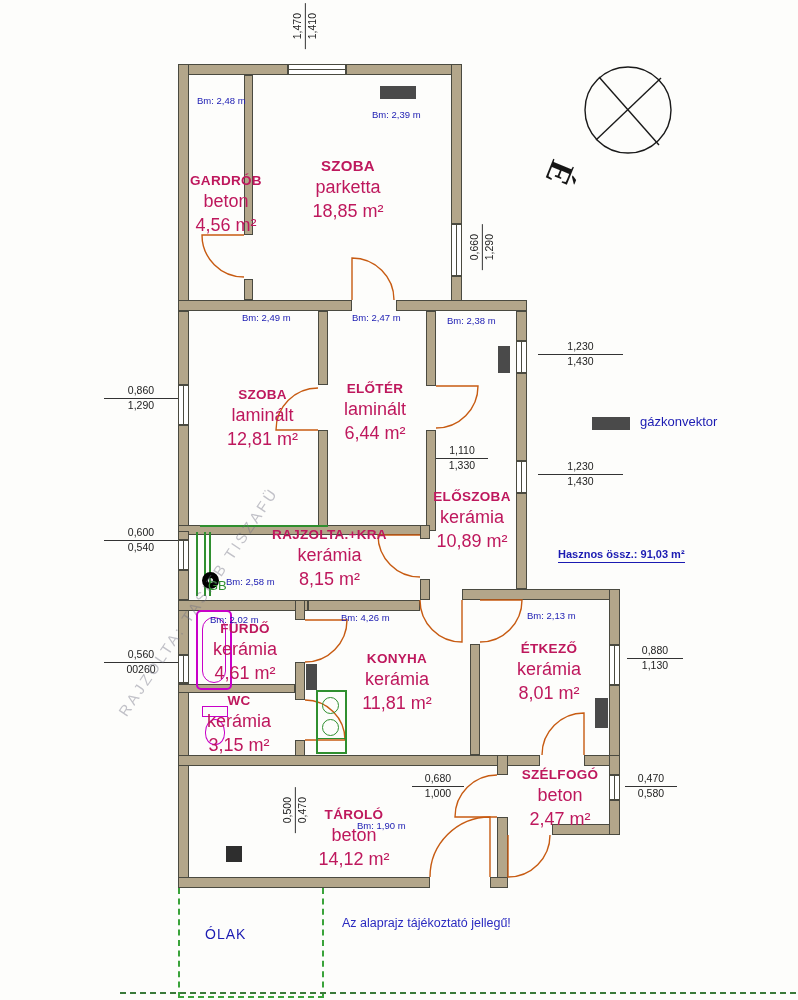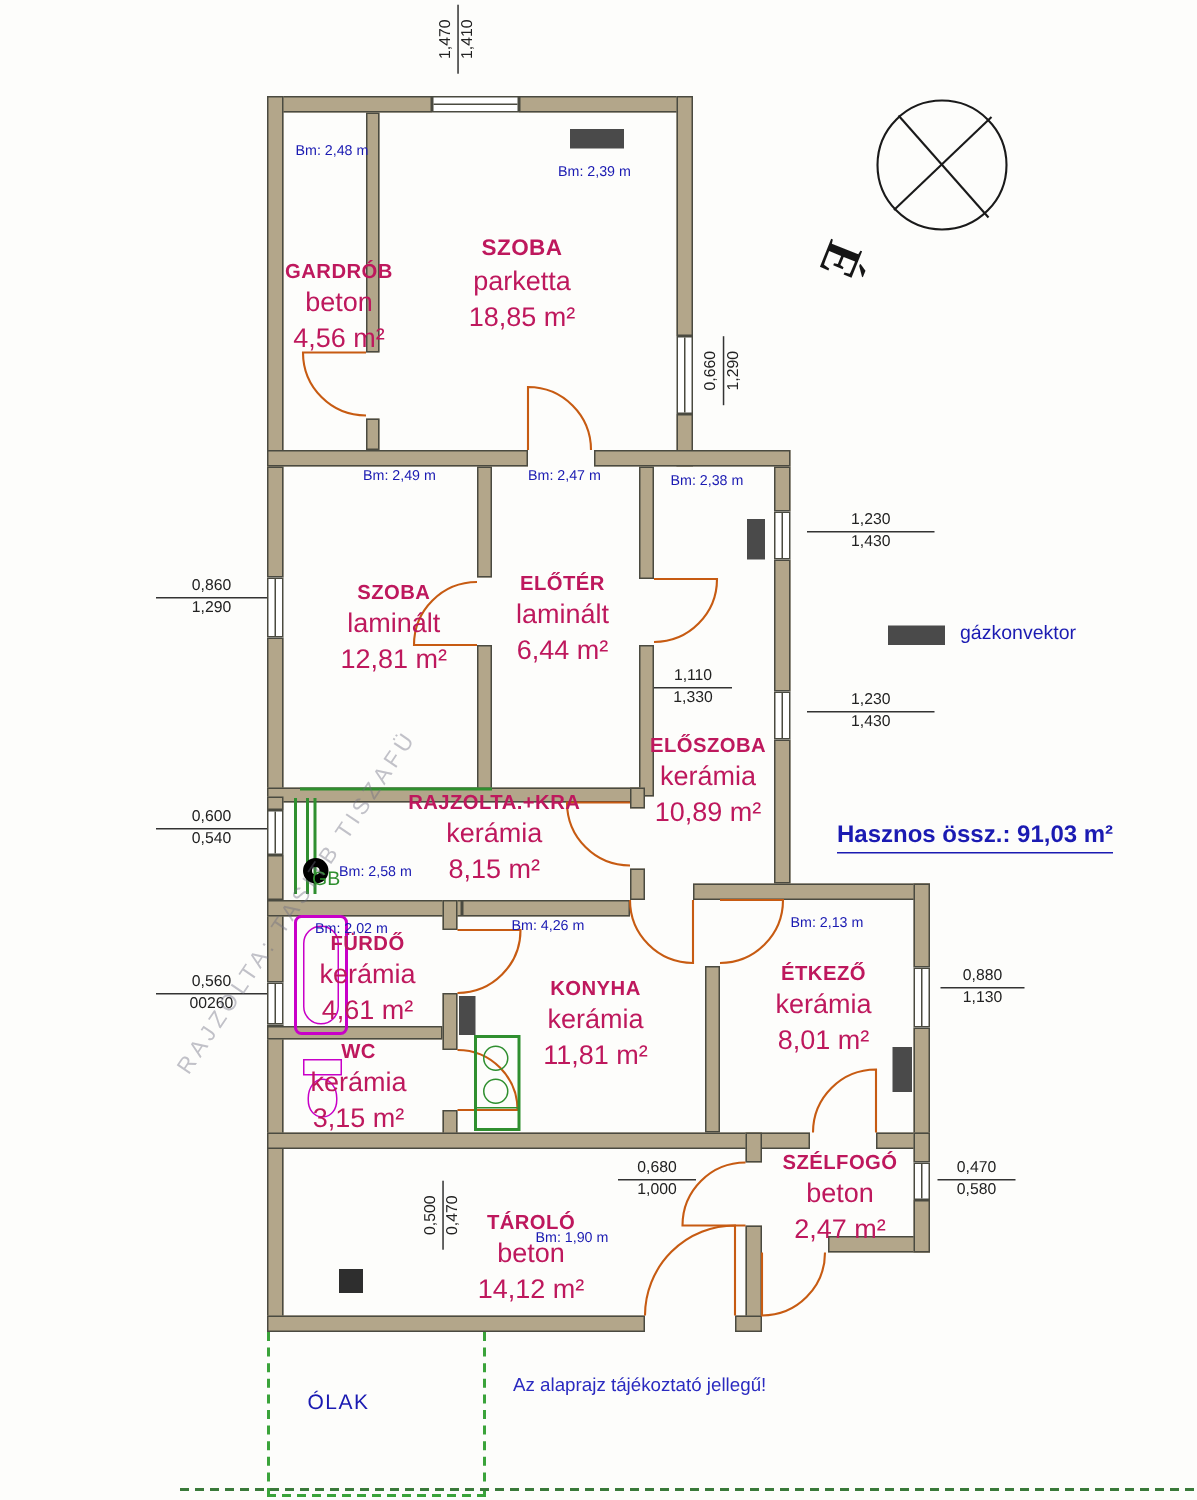--- a/index.html
+++ b/index.html
@@ -21,21 +21,21 @@
   .bm{position:absolute;font-size:9.5px;color:#1b1bb2;white-space:nowrap;}
   .gb{position:absolute;left:202px;top:572px;width:17px;height:17px;border:6px solid #000000;border-radius:50%;
       font-size:13px;color:#2f8f2f;text-align:right;line-height:16px;box-sizing:border-box;}
 
   
   .dim{position:absolute;font-size:10.5px;color:#222;text-align:center;line-height:1.3;}
   .da{display:block;border-bottom:1px solid #333;padding:0 2px;}
   .db{display:block;padding:0 2px;}
 
   .conv{position:absolute;background:#4a4a4a;}
-  .total{position:absolute;left:558px;top:548px;font-weight:bold;font-size:16px;color:#1b1bb2;
+  .total{position:absolute;left:558px;top:548px;font-weight:bold;font-size:11px;color:#1b1bb2;
          border-bottom:1.5px solid #1b1bb2;padding-bottom:2px;}
   .legend-label{position:absolute;left:640px;top:414px;font-size:13px;color:#1b1bb2;}
   .note{position:absolute;left:342px;top:916px;font-size:12.5px;color:#2a2ac0;}
   .olak-label{position:absolute;left:205px;top:926px;font-size:14px;color:#1b1bb2;letter-spacing:1px;}
   .watermark{position:absolute;left:122px;top:706px;transform:rotate(-56deg);transform-origin:0 50%;
              font-size:15px;letter-spacing:3px;color:rgba(110,110,128,.42);white-space:nowrap;}
   .north{position:absolute;left:548px;top:154px;font-family:"Liberation Serif",serif;font-weight:bold;
          font-size:34px;color:#161616;transform:rotate(112deg);}
 
   
@@ -255,21 +255,21 @@
     <span class="db">1,430</span>
   </div>
   <div class="dim" style="left:436px;top:444px;width:52px">
     <span class="da">1,110</span>
     <span class="db">1,330</span>
   </div>
   <div class="dim" style="left:104px;top:384px;width:74px">
     <span class="da">0,860</span>
     <span class="db">1,290</span>
   </div>
-  <div class="dim" style="left:104px;top:538px;width:74px">
+  <div class="dim" style="left:104px;top:526px;width:74px">
     <span class="da">0,600</span>
     <span class="db">0,540</span>
   </div>
   <div class="dim" style="left:104px;top:648px;width:74px">
     <span class="da">0,560</span>
     <span class="db">00260</span>
   </div>
   <div class="dim" style="left:627px;top:644px;width:56px">
     <span class="da">0,880</span>
     <span class="db">1,130</span>

